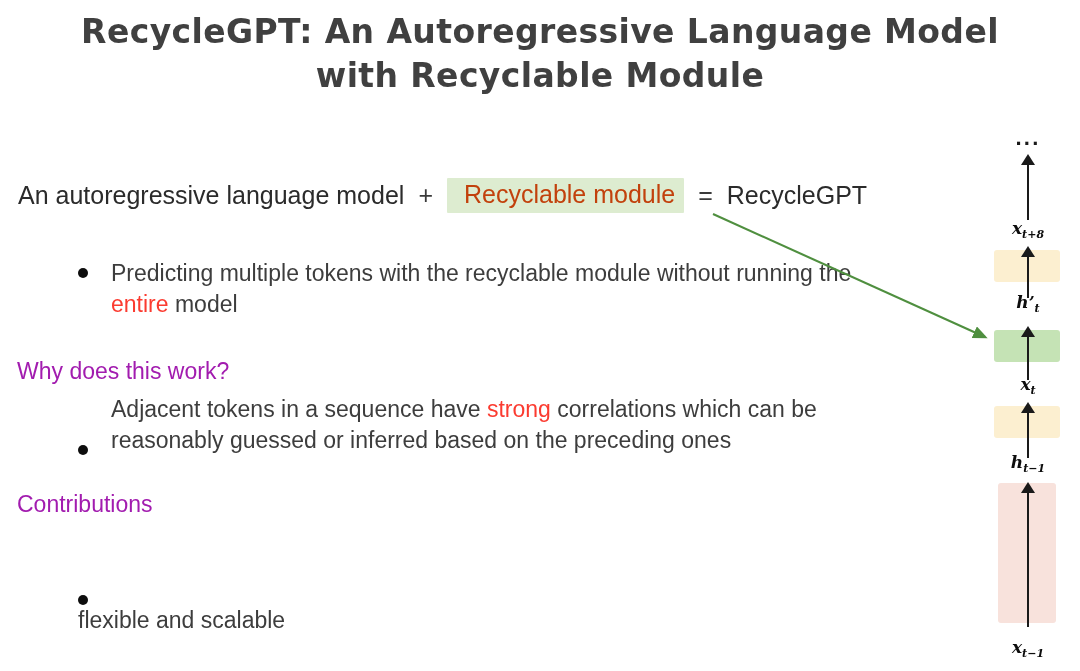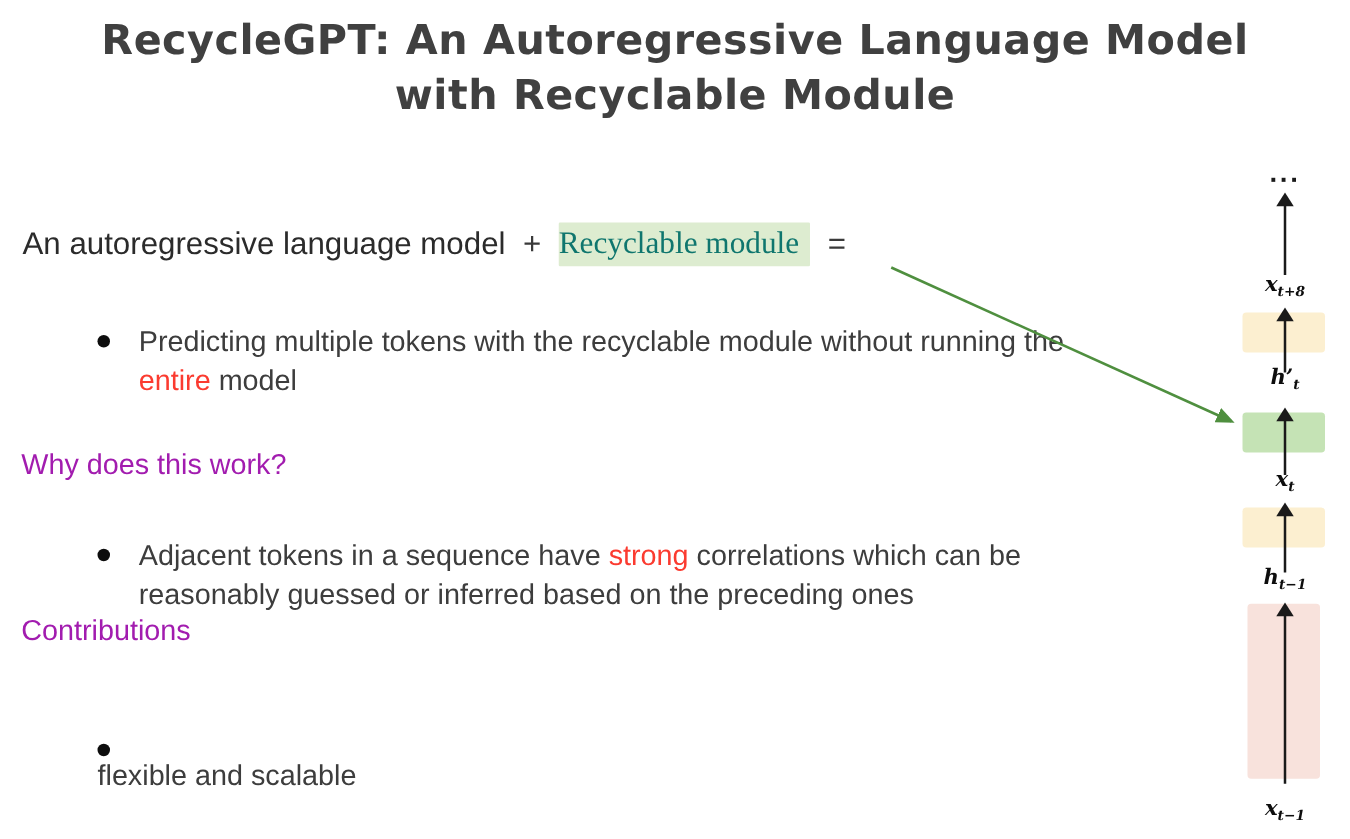--- a/index.html
+++ b/index.html
@@ -48,24 +48,23 @@
   #equation .eq-text { display: inline-block; }
   #equation .plus,
   #equation .equals {
     display: inline-block;
     margin: 0 14px;
     color: #3a3a3a;
   }
   #equation .highlight {
     display: inline-block;
     background: #ddecd0;
-    color: #0f766e;
-    padding: 4px 9px 6px 0;
+    color: #c2410c;
+    padding: 4px 9px 6px 17px;
     border-radius: 1px;
-    font-family: Liberation Serif, serif;
   }
 
   
   .section-head {
     position: absolute;
     left: 17px;
     font-size: 23px;
     line-height: 1.25;
     color: #a21caf;
   }
@@ -177,30 +176,31 @@
   <div id="title">
     <span class="tline">RecycleGPT: An Autoregressive Language Model</span>
     <span class="tline">with Recyclable Module</span>
   </div>
 
   <div id="equation">
     <span class="eq-text">An autoregressive language model</span>
     <span class="plus">+</span>
     <span class="highlight">Recyclable module</span>
     <span class="equals">=</span>
+    <span class="eq-text">RecycleGPT</span>
   </div>
 
   <div class="bullet-row" style="top:258px;">
     <span class="bullet-dot"></span>
     <span class="bullet-text"><span>Predicting multiple tokens with the recyclable module without running the </span><span class="hl-red">entire</span><span> model</span></span>
   </div>
 
   <div class="section-head" style="top:357px;">Why does this work?</div>
 
-  <div class="bullet-row" style="top:429px;">
+  <div class="bullet-row" style="top:394px;align-items:flex-end;">
     <span class="bullet-dot"></span>
     <span class="bullet-text"><span>Adjacent tokens in a sequence have </span><span class="hl-red">strong</span><span> correlations which can be reasonably guessed or inferred based on the preceding ones</span></span>
   </div>
 
   <div class="section-head" style="top:490px;">Contributions</div>
 
 
   <div class="bullet-row" style="top:585px;flex-direction:column;">
     <span class="bullet-dot"></span>
     <span class="bullet-text">flexible and scalable</span>

